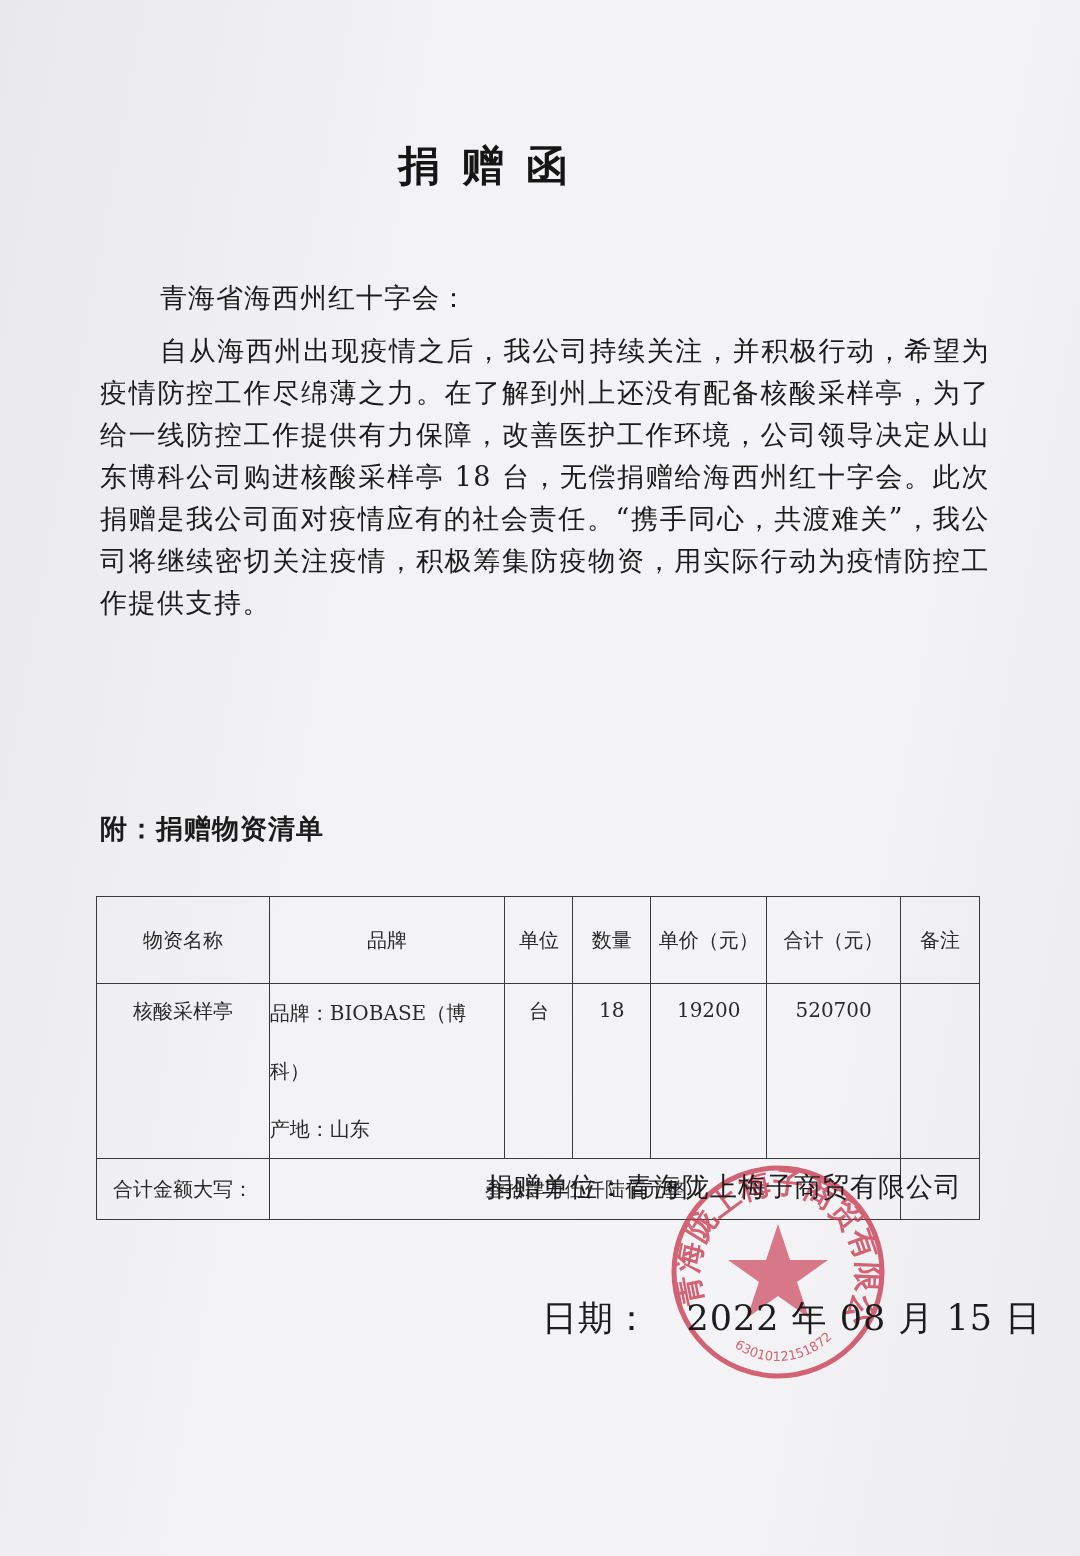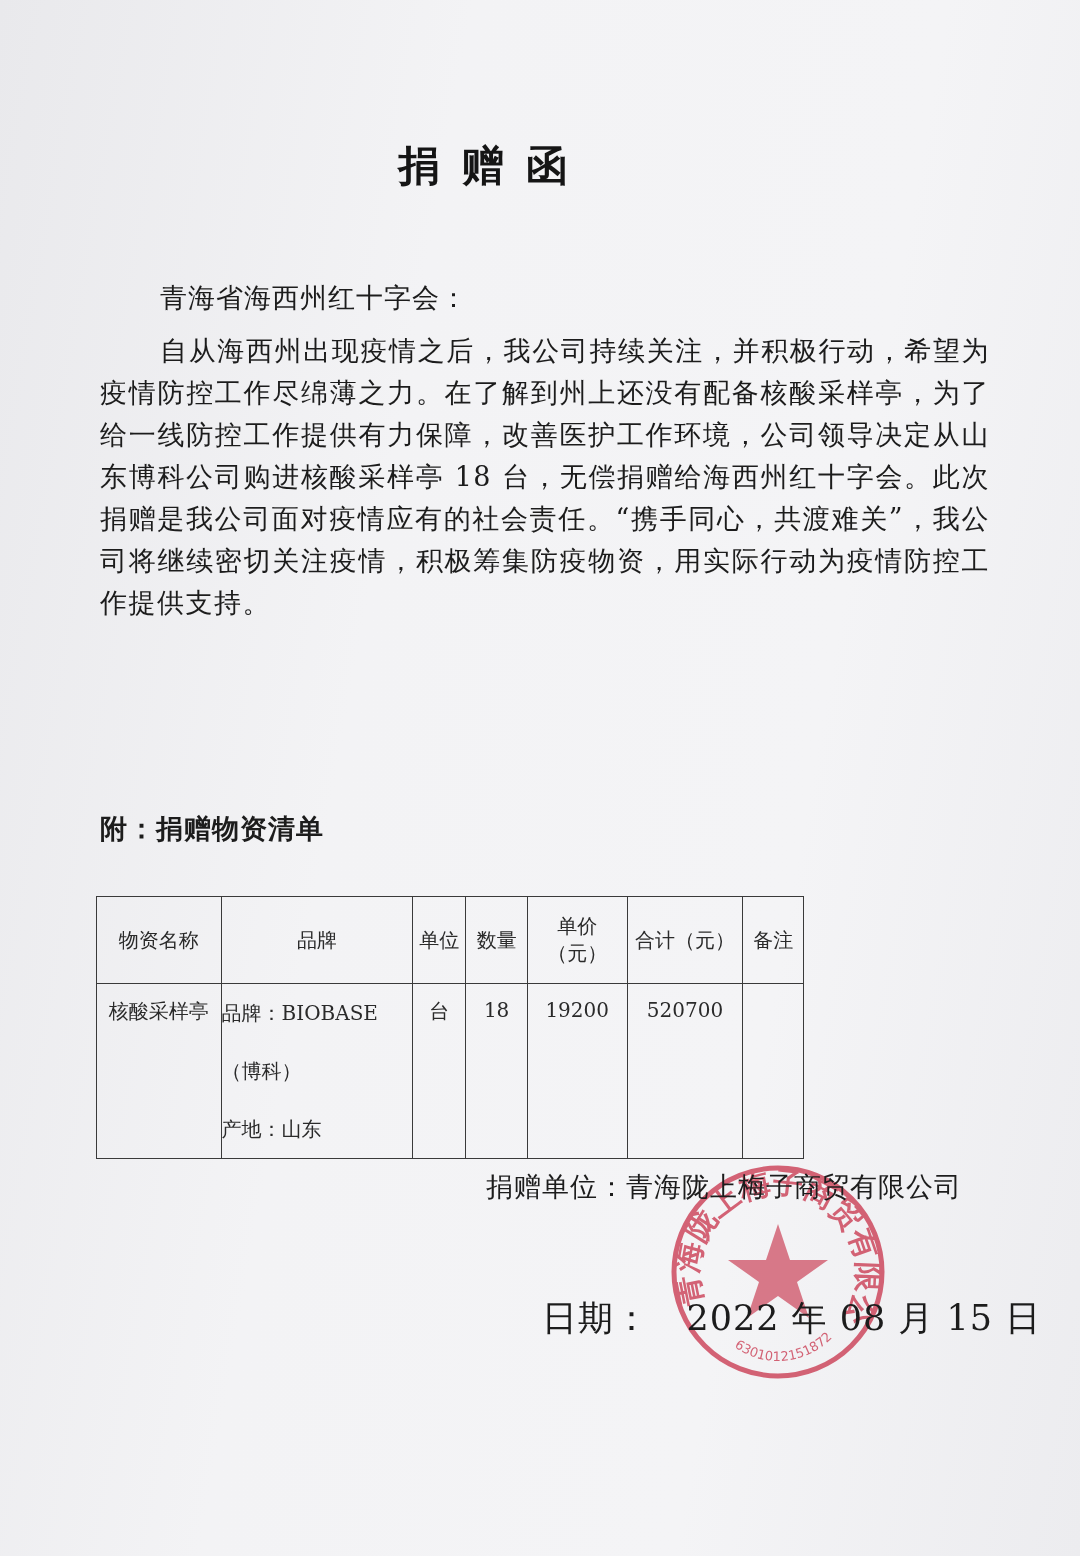--- a/index.html
+++ b/index.html
@@ -24,21 +24,21 @@
     font-size:27px; line-height:42px; letter-spacing:1.5px;
     text-indent:60px; text-align:justify;
   }
   .appendix {
     position:absolute; top:803px; left:100px;
     font-family: "DejaVu Sans", "Liberation Sans", sans-serif;
     font-size:27px; font-weight:bold; letter-spacing:1px;margin-top:8px;
   }
   table.items {
     position:absolute; top:896px; left:96px;
-    width:708px; border-collapse:collapse;
+    width:884px; border-collapse:collapse;
     font-size:20px; color:#2a2a2a;
   }
   table.items td, table.items th {
     border:1.5px solid #3a3a3a; text-align:center; font-weight:normal; padding:0;
   }
   table.items th { height:86px; }
   table.items td.item-cell { height:118px; vertical-align:top; padding-top:14px; }
   table.items td.brand-cell { text-align:left; line-height:58px; padding-top:0; vertical-align:top; }
   table.items td.total-row { height:60px; }
   .signature {
@@ -90,20 +90,25 @@
     <td class="item-cell brand-cell">
       <div>品牌：BIOBASE（博科）</div>
       <div>产地：山东</div>
     </td>
     <td class="item-cell">台</td>
     <td class="item-cell">18</td>
     <td class="item-cell">19200</td>
     <td class="item-cell">520700</td>
     <td class="item-cell"></td>
   </tr>
+  <tr>
+    <td class="total-row">合计金额大写：</td>
+    <td class="total-row" colspan="5">叁拾肆万伍仟陆佰元整</td>
+    <td class="total-row"></td>
+  </tr>
 </tbody>
   </table>
 
 <svg class="stamp" viewBox="0 0 220 220">
   <circle cx="110" cy="110" r="104" fill="none" stroke="#c8324a" stroke-width="5"></circle>
   <polygon points="110,62 122,98 160,98 129,120 141,156 110,134 79,156 91,120 60,98 98,98" fill="#c8324a" opacity="0.85"></polygon>
   <defs>
     <path id="seal-arc" d="M 40 150 A 80 80 0 1 1 180 150"></path>
     <path id="seal-code-arc" d="M 55 175 A 75 75 0 0 0 165 175"></path>
   </defs>

